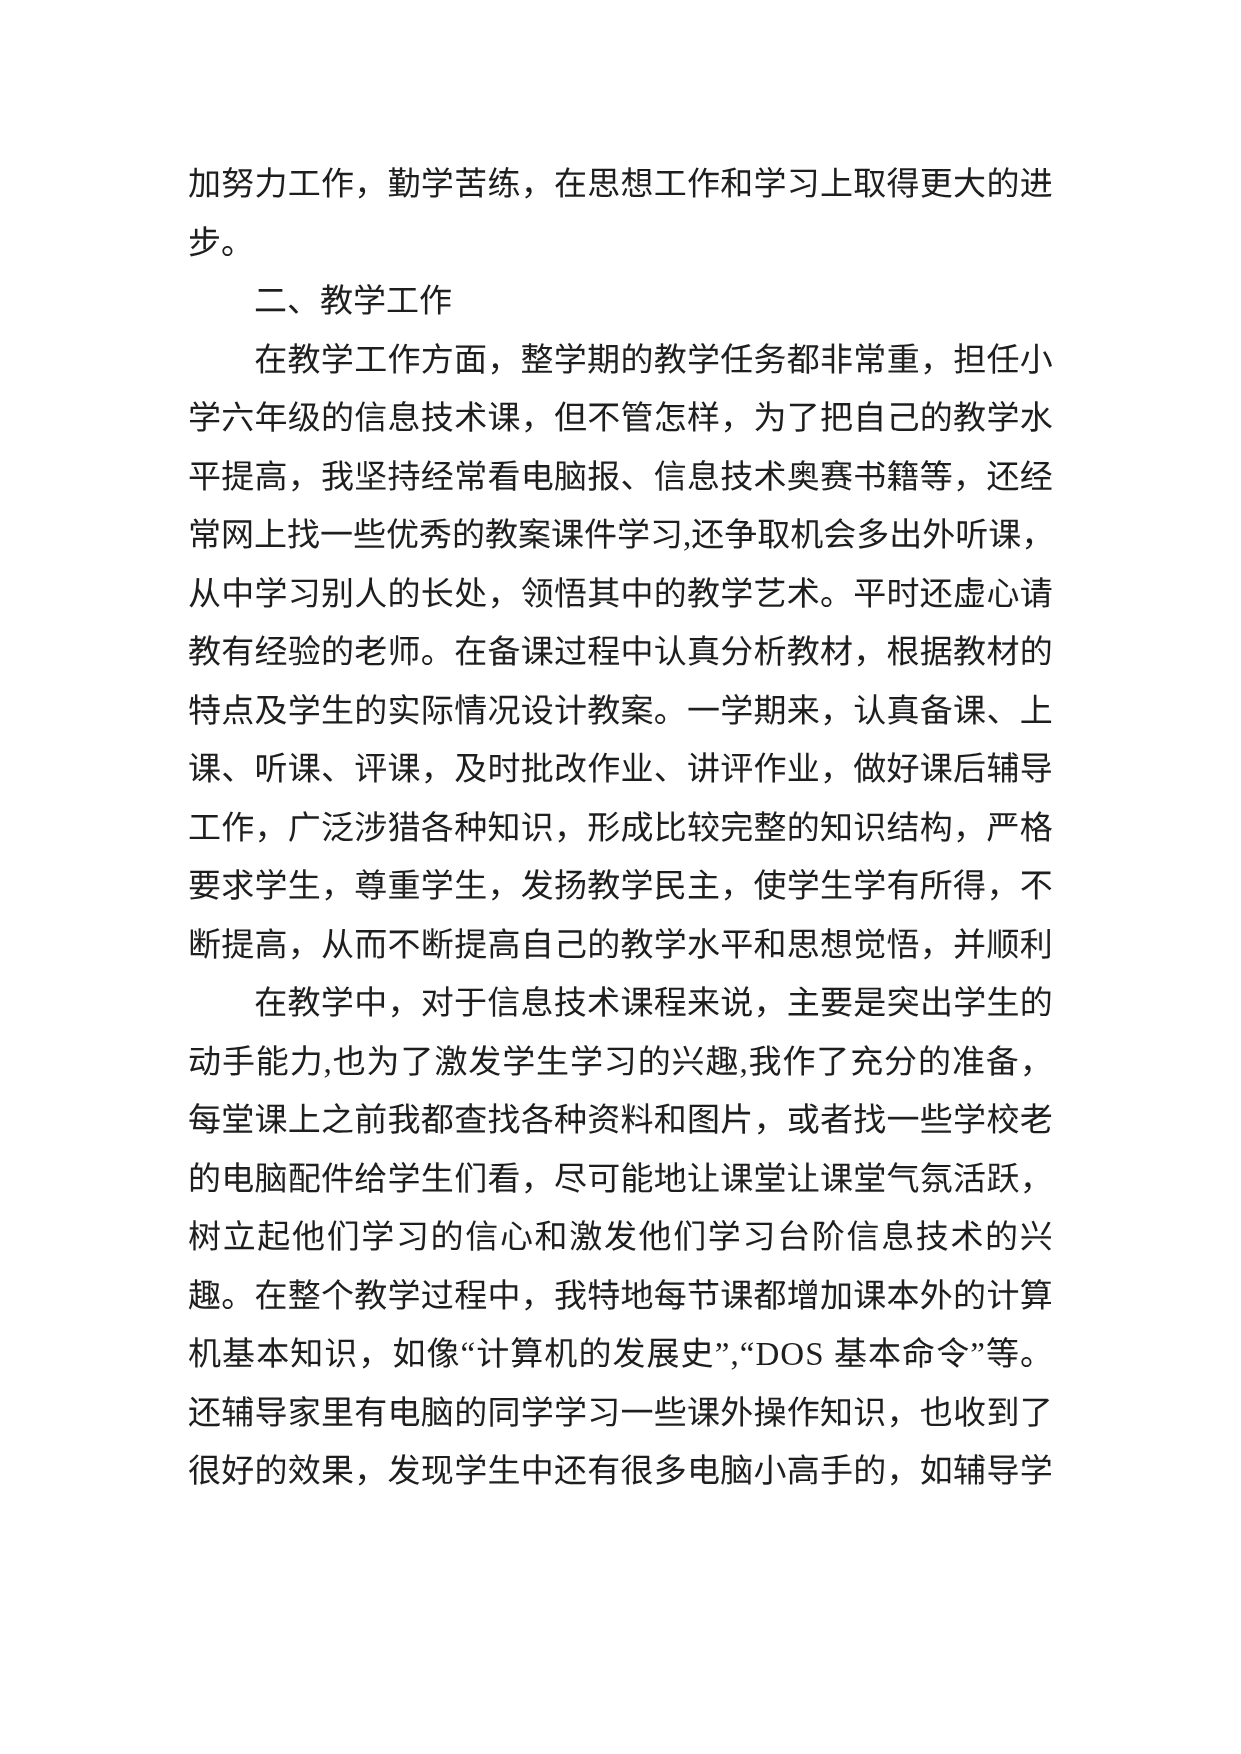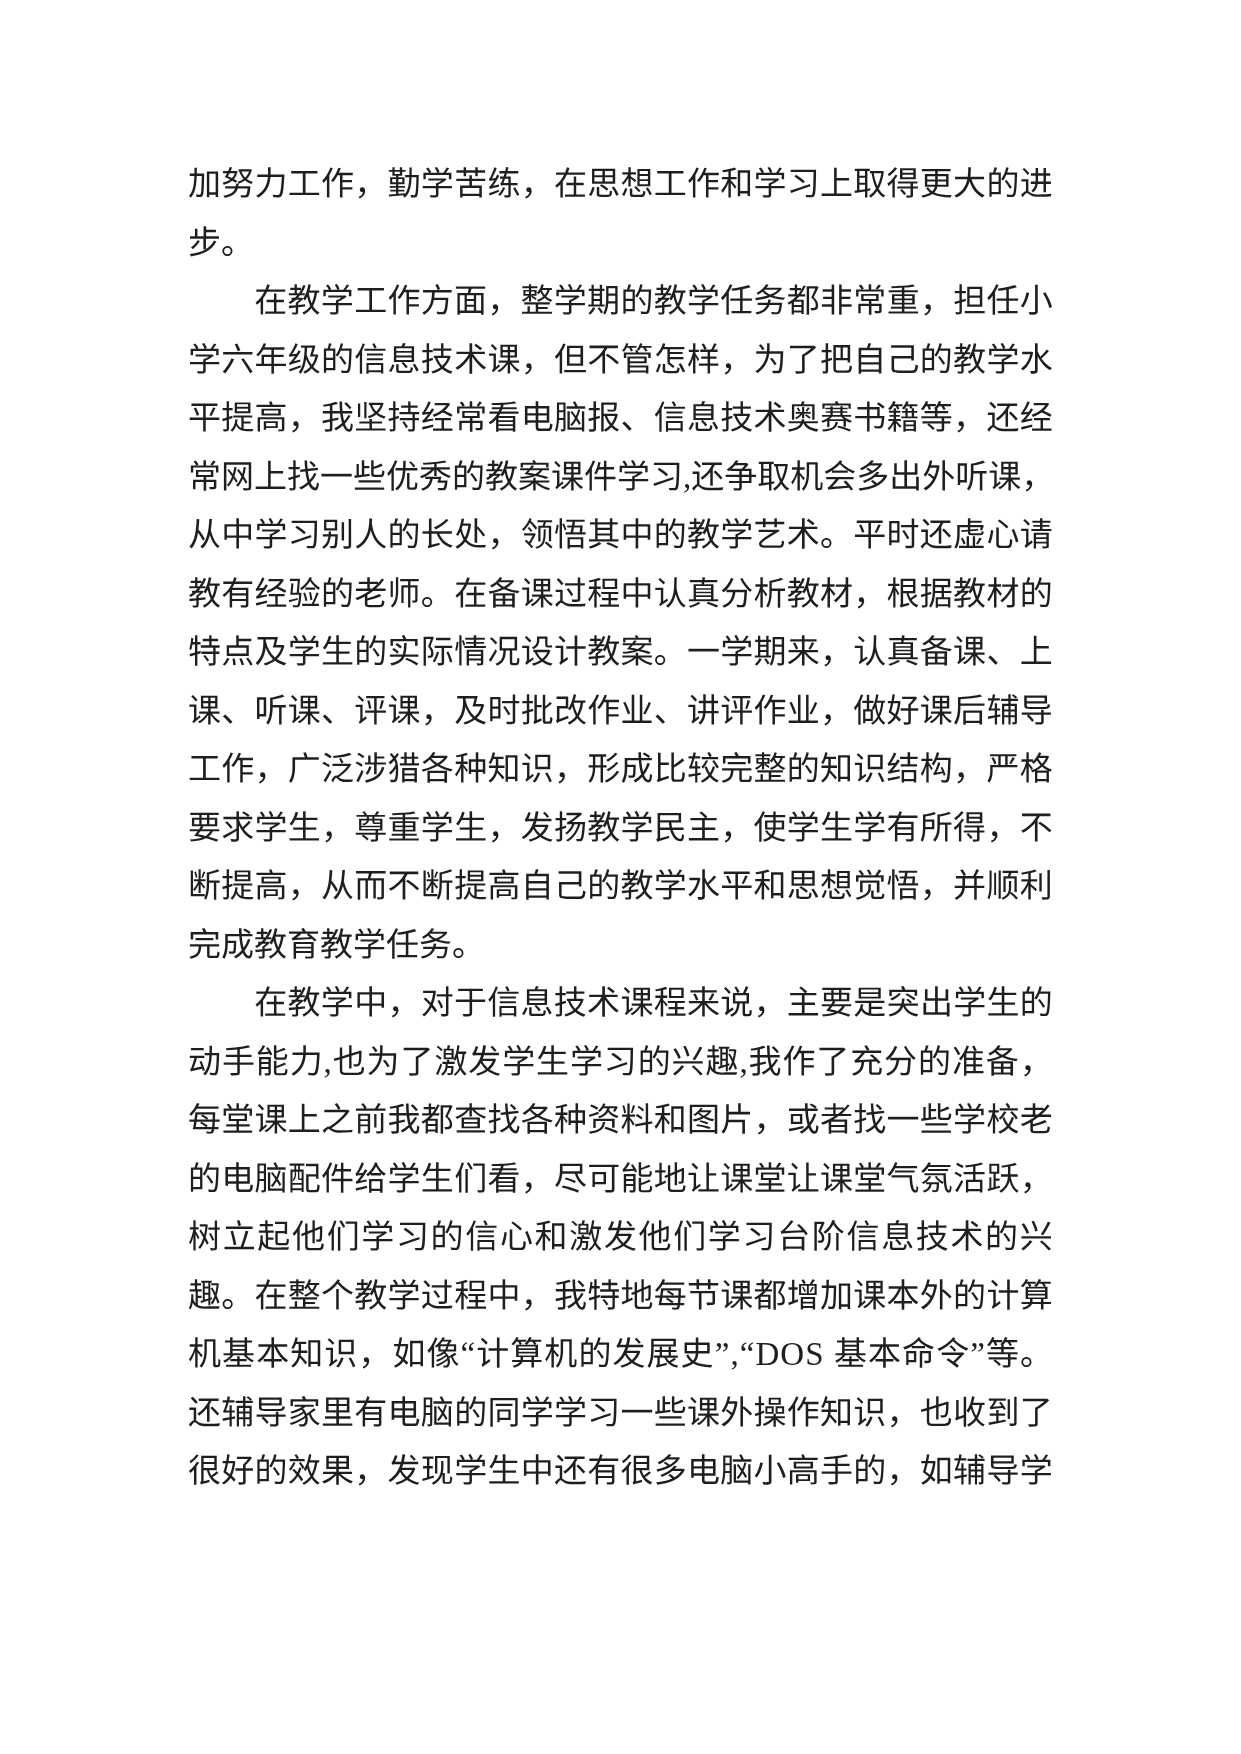--- a/index.html
+++ b/index.html
@@ -85,20 +85,23 @@
           <span class="jchar">习</span>
           <span class="jchar">上</span>
           <span class="jchar">取</span>
           <span class="jchar">得</span>
           <span class="jchar">更</span>
           <span class="jchar">大</span>
           <span class="jchar">的</span>
           <span class="jchar">进</span>
         </div>
         <div class="line plain"><span>步。</span></div>
+      </div>
+      <div class="paragraph">
+        <div class="line plain"><span class="indent"></span><span>二、教学工作</span></div>
       </div>
       <div class="paragraph">
         <div class="line justify">
           <span class="indent"></span>
           <span class="jchar">在</span>
           <span class="jchar">教</span>
           <span class="jchar">学</span>
           <span class="jchar">工</span>
           <span class="jchar">作</span>
           <span class="jchar">方</span>
@@ -395,21 +398,20 @@
           <span class="jchar">和</span>
           <span class="jchar">思</span>
           <span class="jchar">想</span>
           <span class="jchar">觉</span>
           <span class="jchar">悟</span>
           <span class="jchar">，</span>
           <span class="jchar">并</span>
           <span class="jchar">顺</span>
           <span class="jchar">利</span>
         </div>
-        <div class="line plain"><span>完成教育教学任务。</span></div>
       </div>
       <div class="paragraph">
         <div class="line justify">
           <span class="indent"></span>
           <span class="jchar">在</span>
           <span class="jchar">教</span>
           <span class="jchar">学</span>
           <span class="jchar">中</span>
           <span class="jchar">，</span>
           <span class="jchar">对</span>

